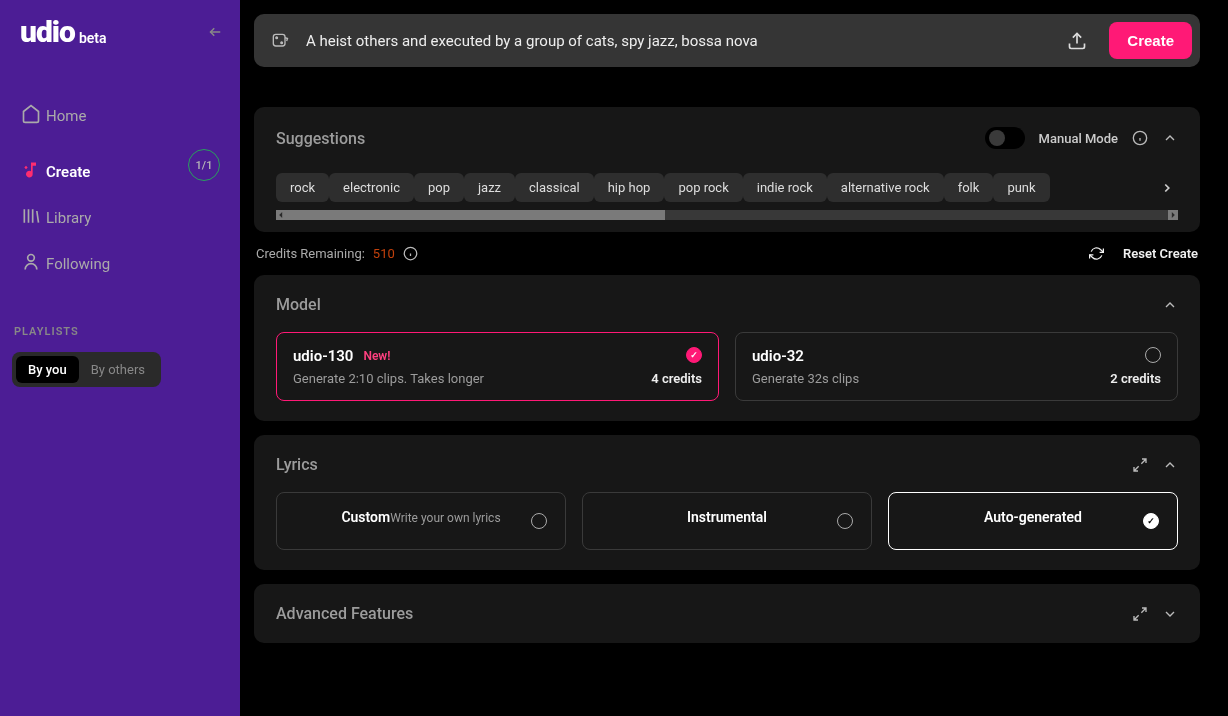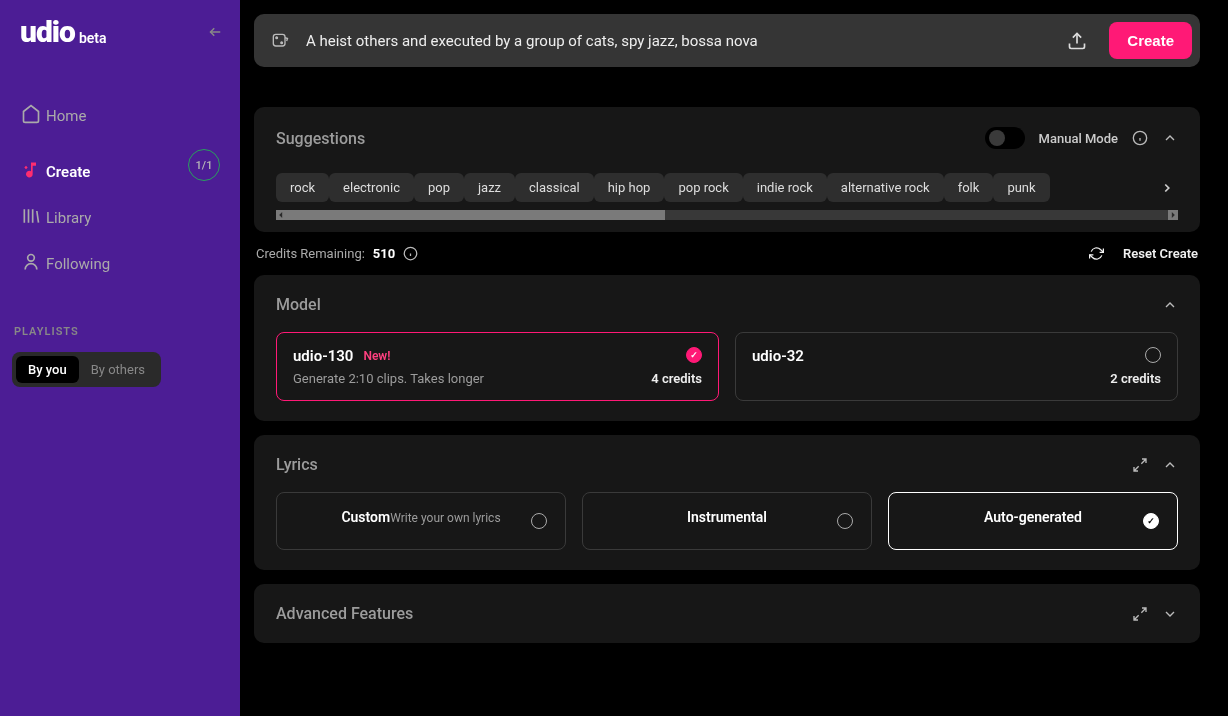--- a/index.html
+++ b/index.html
@@ -260,22 +260,22 @@
       font-size: 13px;
       color: #aaa;
       padding: 0 2px;
     }
     .credits-left {
       display: flex;
       align-items: center;
       gap: 8px;
     }
     .credits-value {
-      color: #ffffff;
-      font-weight: 700;
+      color: #c2410c;
+      font-weight: 400;
     }
     .reset-btn {
       display: flex;
       align-items: flex-end;
       gap: 19px;
       color: #f1f1f1;
       cursor: pointer;
       font-weight:600;
     }
 
@@ -572,20 +572,21 @@
           <span class="new-badge">New!</span>
         </div>
         <div class="model-desc">Generate 2:10 clips. Takes longer</div>
         <div class="model-credits">4 credits</div>
         <div class="model-radio checked"></div>
       </div>
       <div class="model-card">
         <div class="model-title-row">
           <span class="model-title">udio-32</span>
         </div>
+        <div class="model-desc">Generate 32s clips</div>
         <div class="model-credits">2 credits</div>
         <div class="model-radio"></div>
       </div>
     </div>
   </div>
 
   <div class="panel">
     <div class="panel-header">
       <span>Lyrics</span>
       <div class="panel-header-right">

